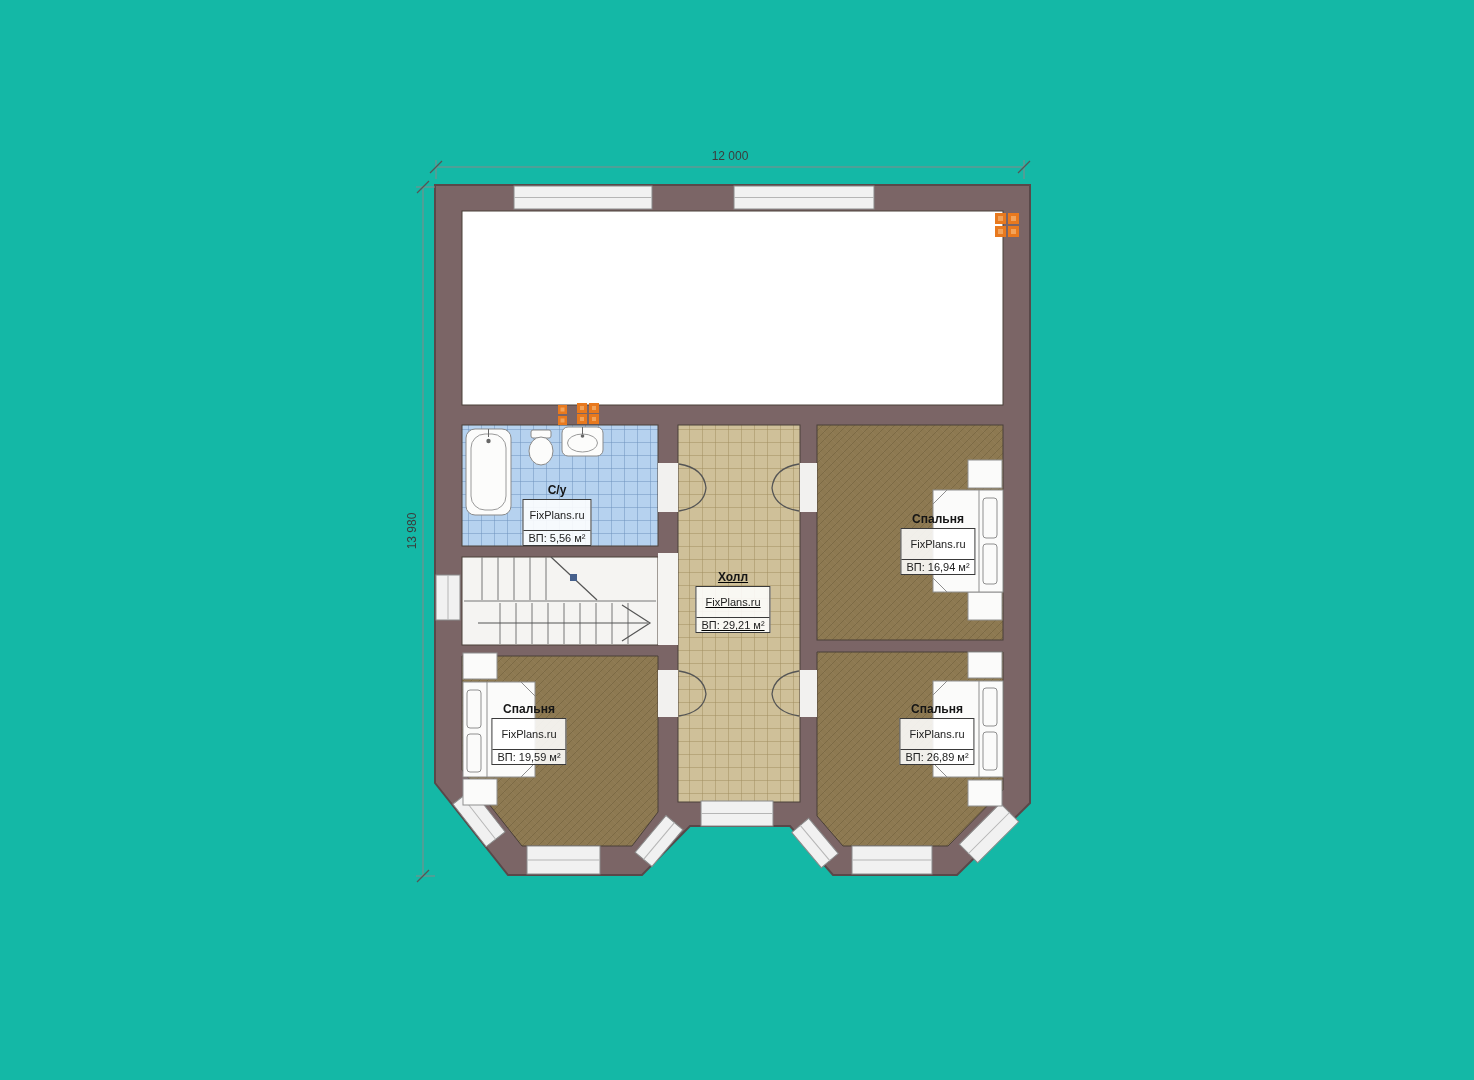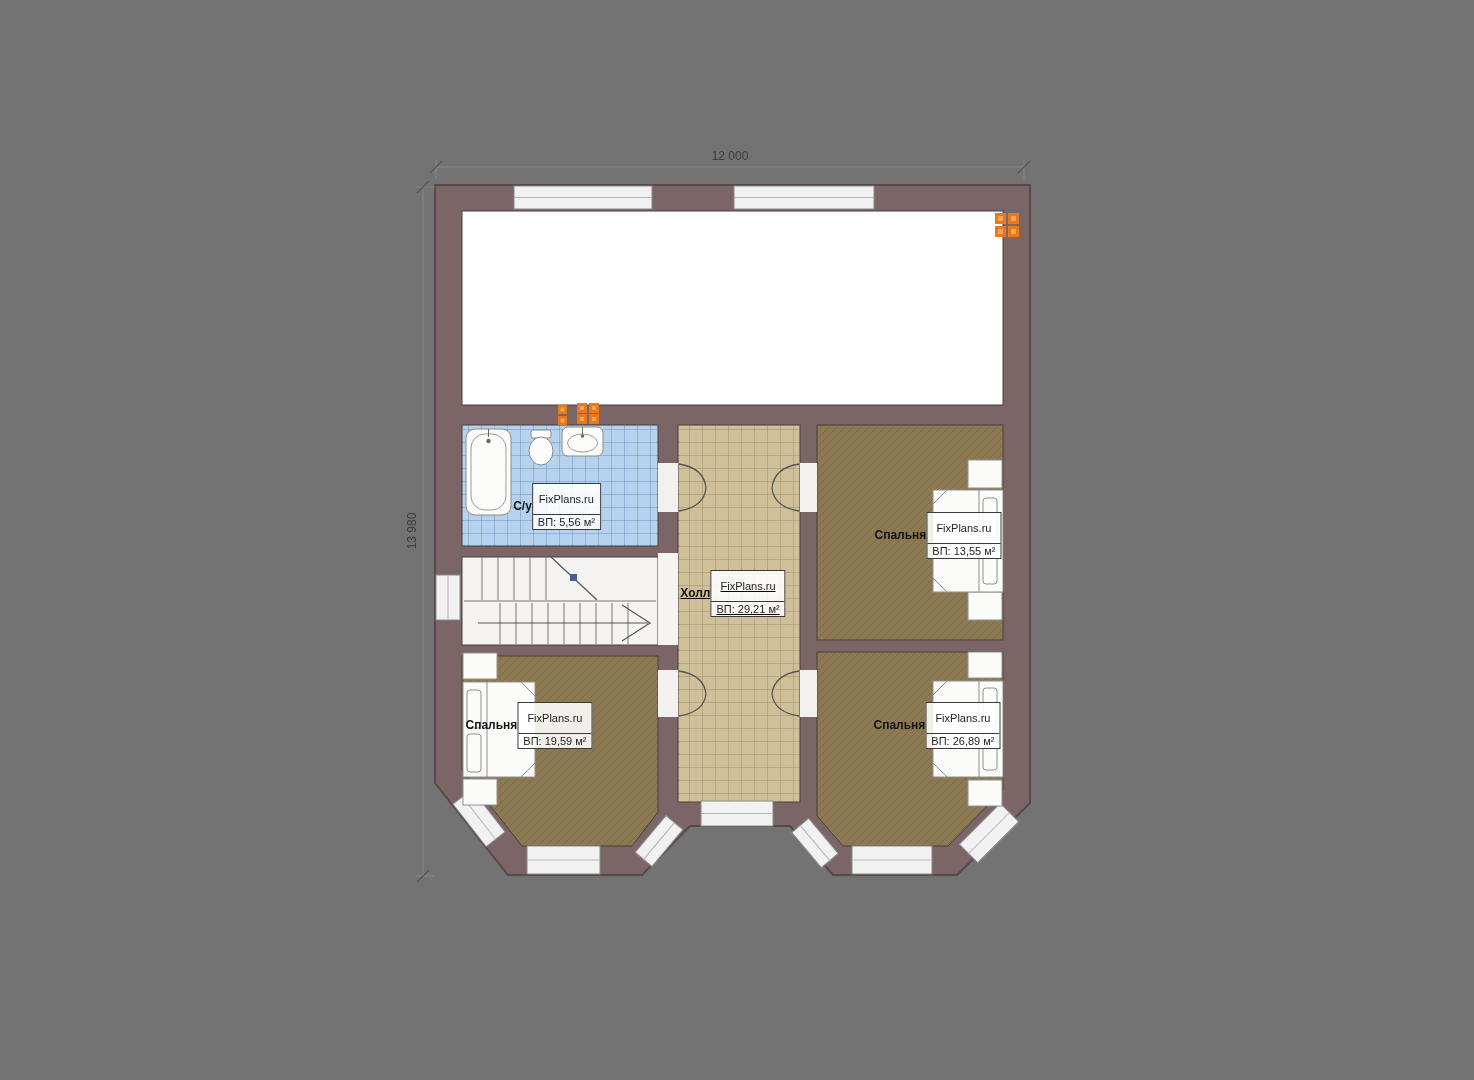--- a/index.html
+++ b/index.html
@@ -1,20 +1,20 @@
 <!DOCTYPE html>
 <html><head>
 <meta charset="utf-8">
 <style>
   html,body{margin:0;padding:0;background:#ffffff;}
   body{width:1474px;height:1080px;overflow:hidden;font-family:"Liberation Sans",sans-serif;}
-  #stage{position:relative;width:1474px;height:1080px;background:#737373;}
+  #stage{position:relative;width:1474px;height:1080px;background:#14b8a6;}
   #plan-svg{position:absolute;left:0;top:0;}
   .dim-text{font-size:12px;fill:#3c3c3c;font-family:"Liberation Sans",sans-serif;}
-  .room-label{position:absolute;transform:translateX(-50%);display:flex;flex-direction:row;align-items:center;}
+  .room-label{position:absolute;transform:translateX(-50%);display:flex;flex-direction:column;align-items:center;}
   .room-name{font-size:12px;font-weight:bold;color:#151515;margin-bottom:2px;white-space:nowrap;}
   .label-box{border:1px solid #3a3a3a;background:rgba(255,255,255,0.88);font-size:11px;color:#222;text-align:center;line-height:14px;}
   .label-box .brand{padding:8px 5px;border-bottom:1px solid #3a3a3a;white-space:nowrap;}
   .label-box .area{padding:0 5px;white-space:nowrap;}
 </style>
 </head>
 <body>
 
 <div id="stage">
 
@@ -225,21 +225,21 @@
     <div class="label-box">
       <div class="brand">FixPlans.ru</div>
       <div class="area">ВП: 29,21 м²</div>
     </div>
   </div>
 
   <div class="room-label" style="left:938px;top:512px;">
     <div class="room-name">Спальня</div>
     <div class="label-box">
       <div class="brand">FixPlans.ru</div>
-      <div class="area">ВП: 13,55 м²</div>
+      <div class="area">ВП: 16,94 м²</div>
     </div>
   </div>
 
   <div class="room-label" style="left:529px;top:702px;">
     <div class="room-name">Спальня</div>
     <div class="label-box">
       <div class="brand">FixPlans.ru</div>
       <div class="area">ВП: 19,59 м²</div>
     </div>
   </div>

